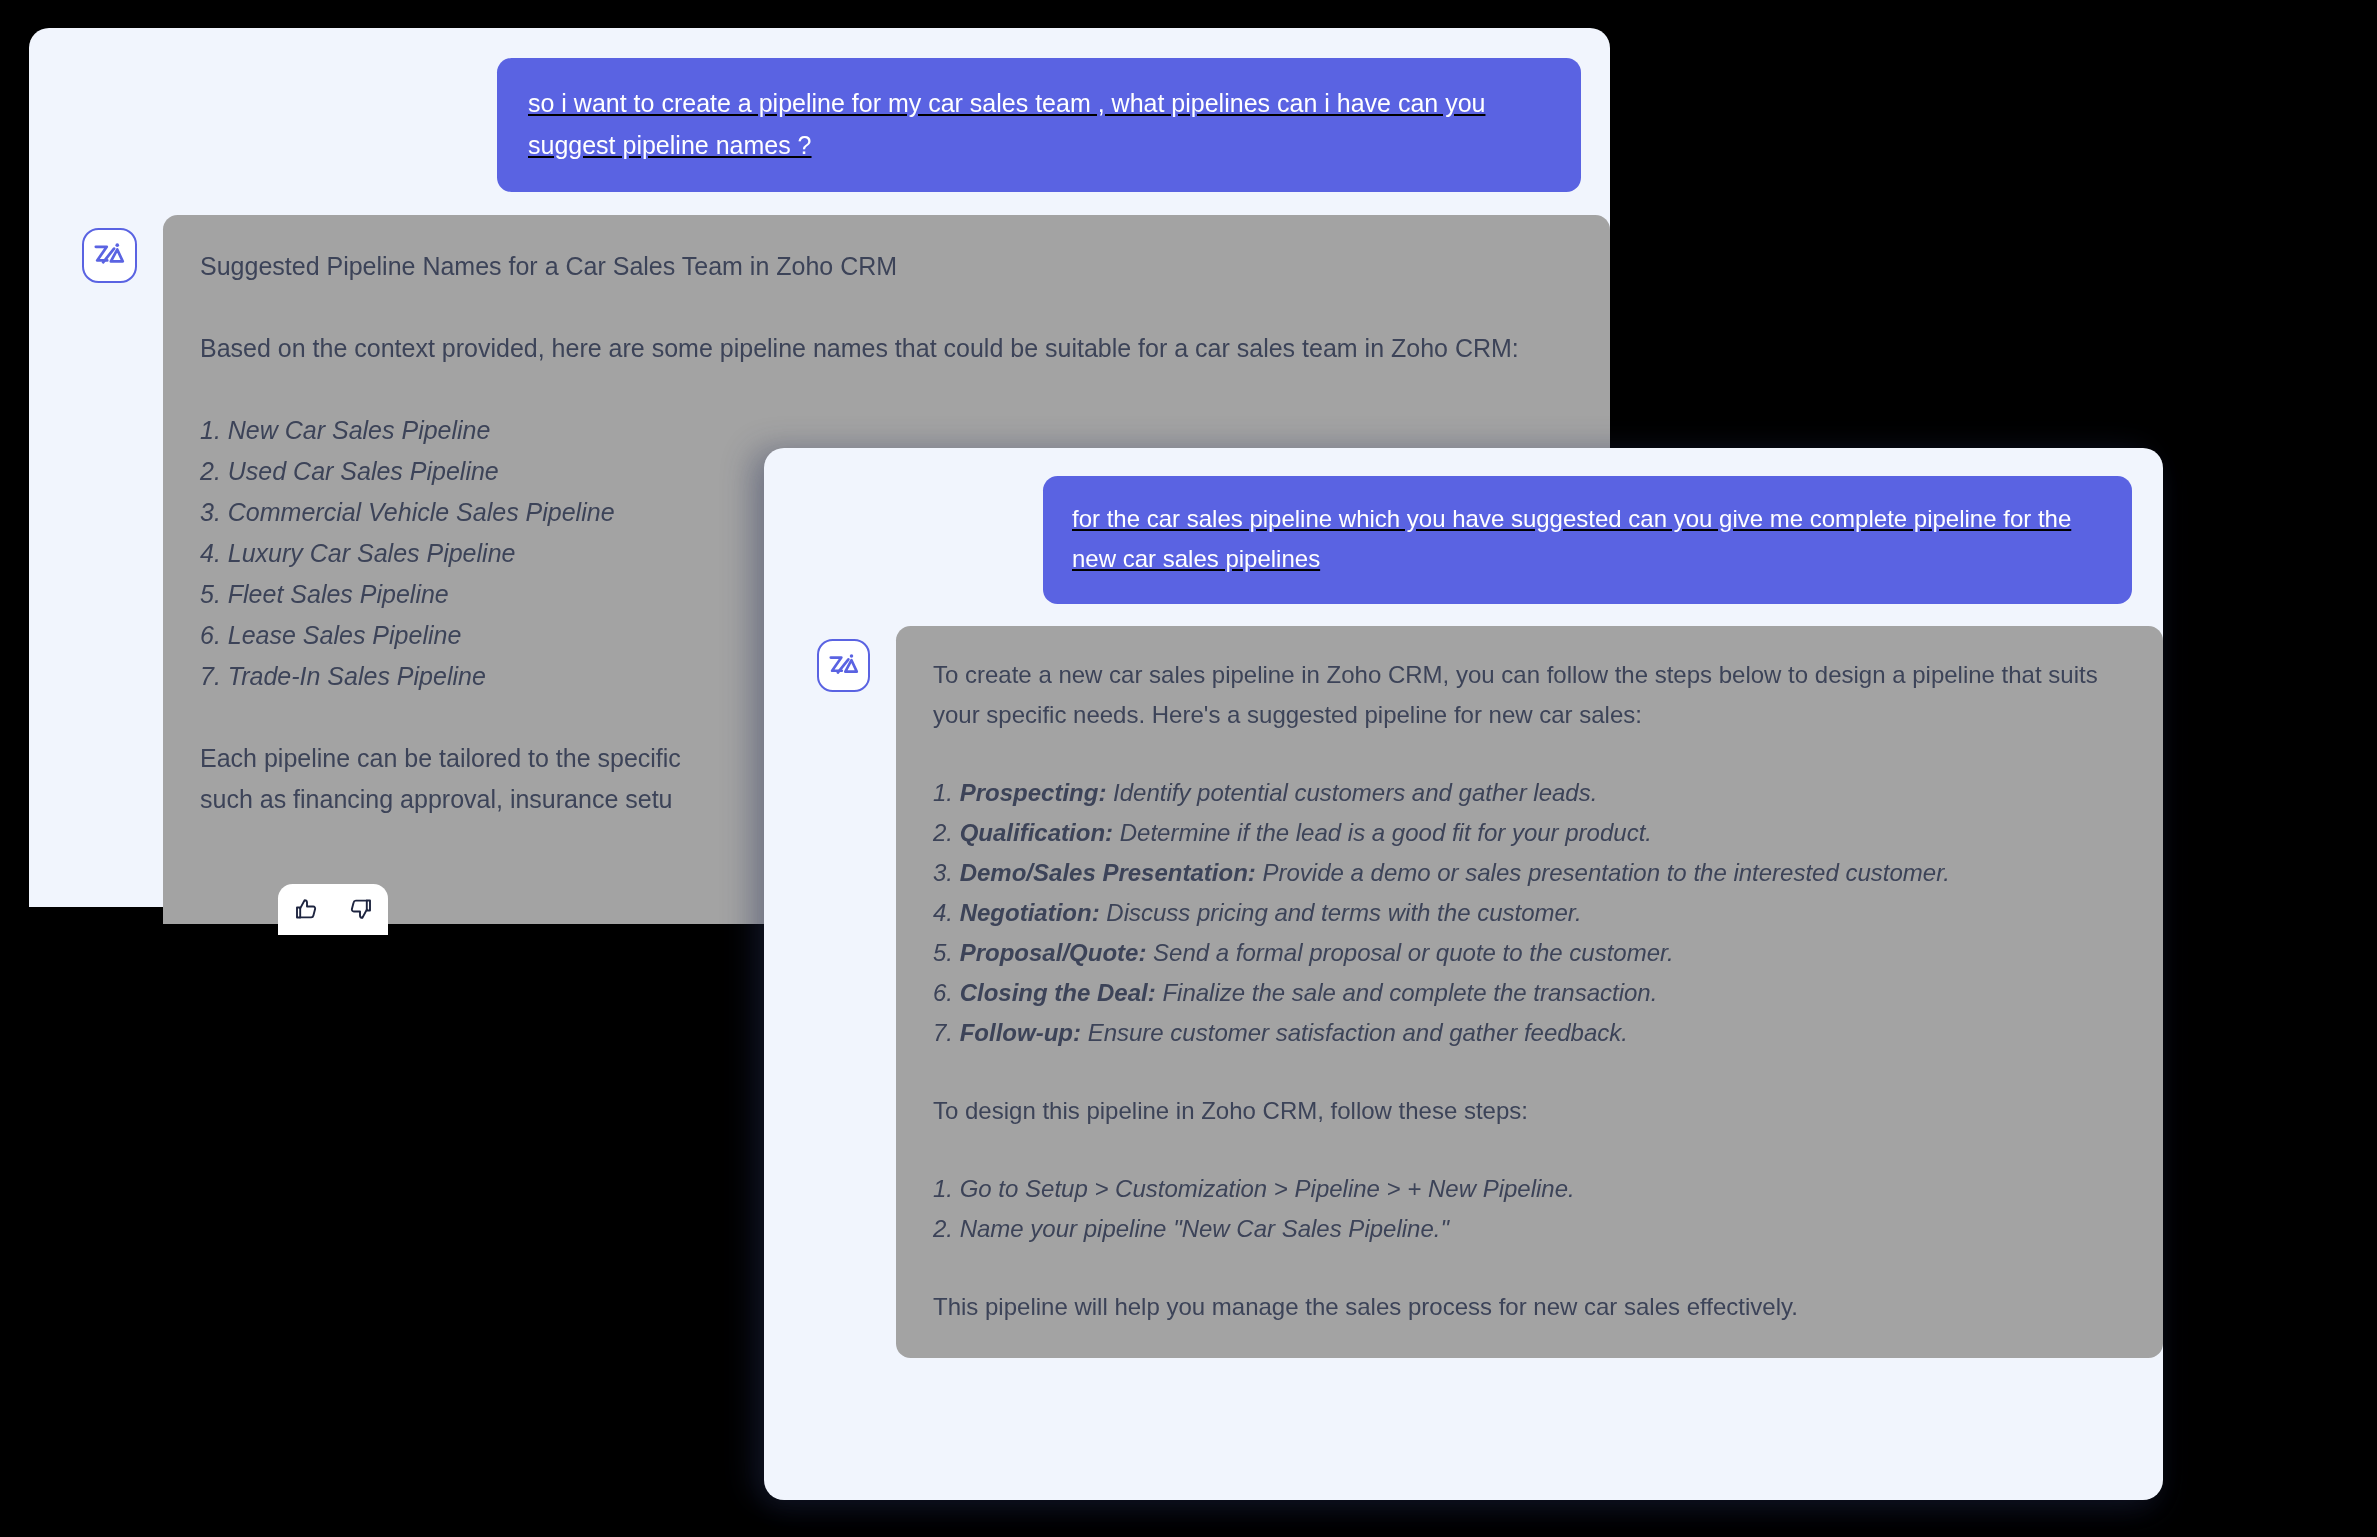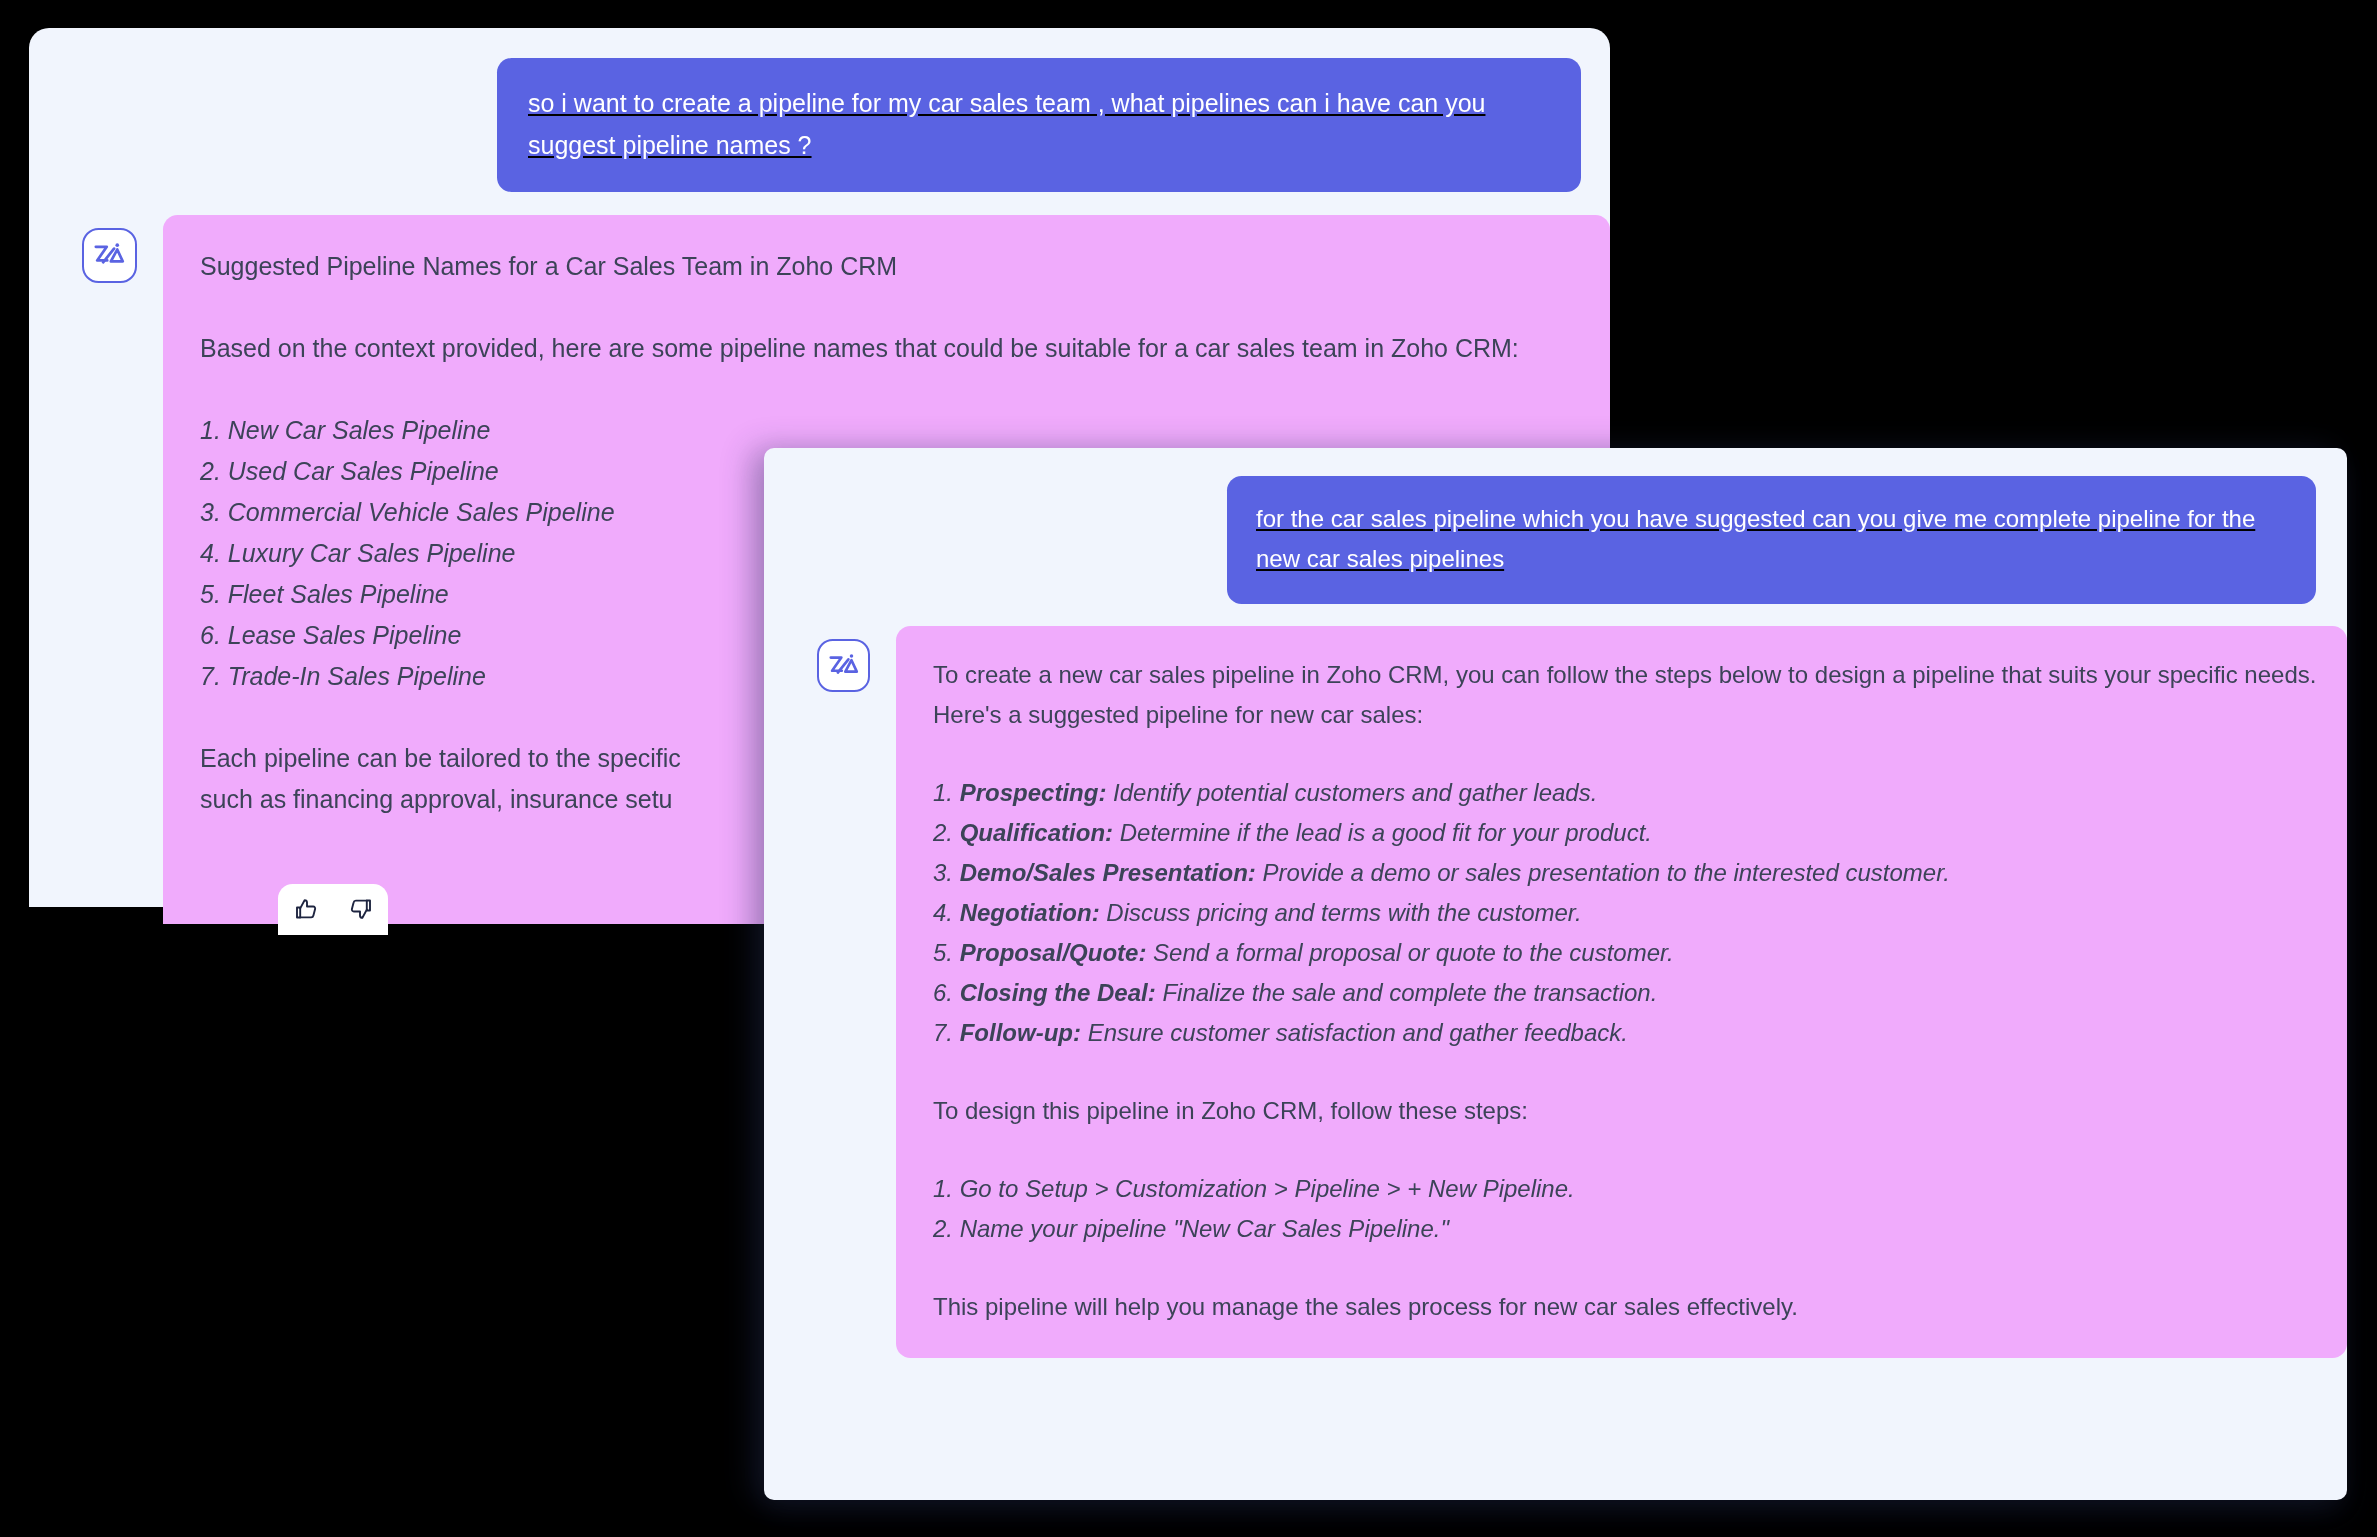--- a/index.html
+++ b/index.html
@@ -28,26 +28,25 @@
     left: 29px;
     top: 27.5px;
     width: 1581px;
     height: 879px;
     z-index: 1;
     border-radius: 20px 20px 0 0;
   }
   #card-2 {
     left: 764px;
     top: 448px;
-    width: 1583px;
+    width: 1399px;
     height: 1052px;
     z-index: 2;
     box-shadow: -13px 0 31px rgba(40, 50, 90, 0.30),
                  0 13px 31px rgba(40, 50, 90, 0.22);
-    border-radius: 10px;
   }
 
   
   .user-row {
     display: flex;
     justify-content: flex-end;
     text-decoration: underline;
   }
   .user-bubble {
     background: #5a63e2;
@@ -94,21 +93,21 @@
   }
   #card-2 .zia-avatar {
     width: 49px;
     height: 49px;
     border-radius: 15.6px;
   }
   .zia-avatar svg { display: block; }
 
   
   .assistant-bubble {
-    background: #f0abfc;
+    background: #a3a3a3;
     border-radius: 14.6px;
     box-sizing: border-box;
     color: #3c4358;
   }
   #card-1 .assistant-bubble {
     margin-left: 26px;
     width: 1450px;
     padding: 31px 37px 27.5px 37px;
     font-size: 25px;
     line-height: 41px;

